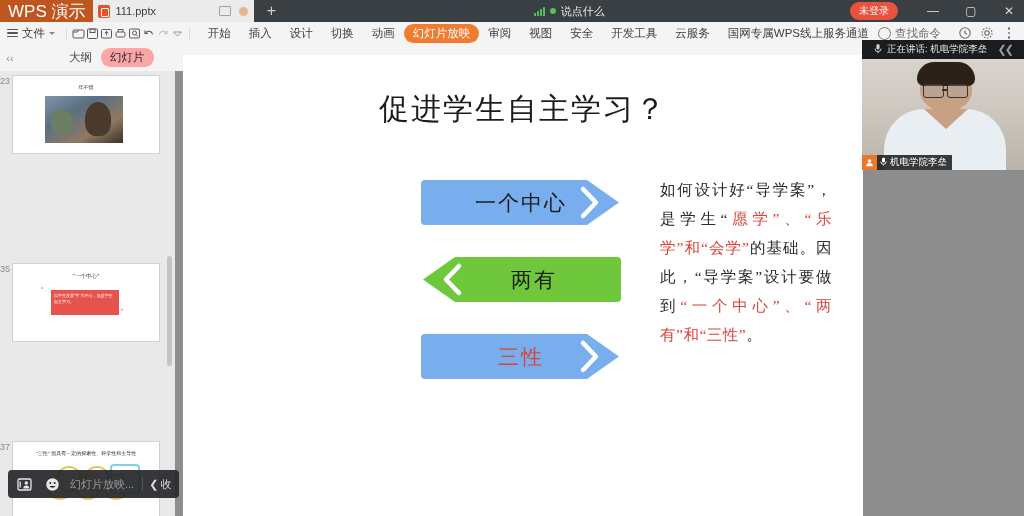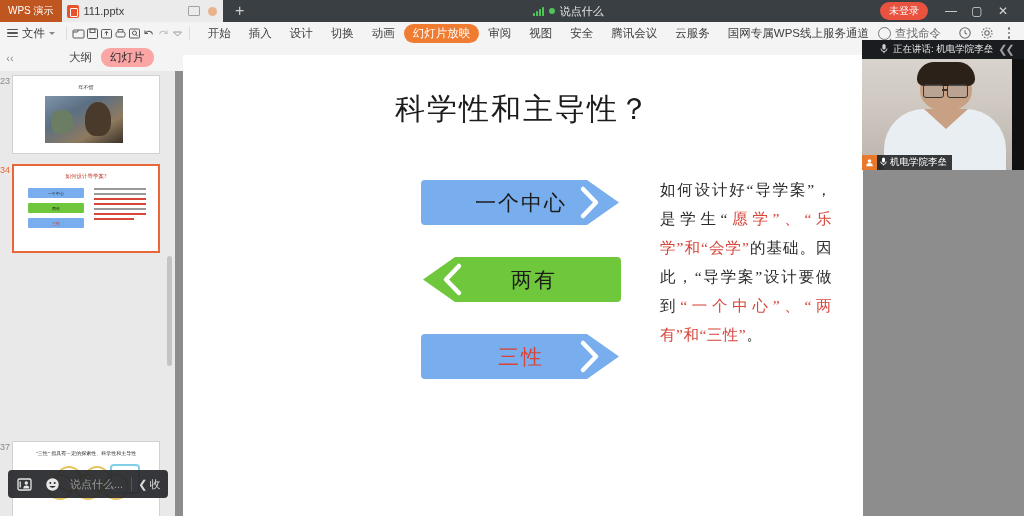--- a/index.html
+++ b/index.html
@@ -6,34 +6,34 @@
   body{
     width:1024px;height:516px;overflow:hidden;
     font-family:"Liberation Sans","DejaVu Sans",sans-serif;
     font-size:12px;color:#333;background:#f2f2f2;
     -webkit-font-smoothing:antialiased;
   }
   #app{position:relative;width:1024px;height:516px;overflow:hidden;}
 
   
   .titlebar{position:absolute;left:0;top:0;width:1024px;height:22px;background:#3a3f44;display:flex;align-items:stretch;}
-  .tb-app{background:#c0561f;color:#fff;font-size:10px;display:flex;align-items:center;padding:0 8px;height:22px;white-space:nowrap;}
+  .tb-app{background:#c0561f;color:#fff;font-size:17px;display:flex;align-items:center;padding:0 8px;height:22px;white-space:nowrap;}
   .tb-tab{background:#ebebeb;color:#3b3b3b;height:22px;display:flex;align-items:center;padding:0 6px 0 5px;gap:5px;min-width:150px;font-size:11px;white-space:nowrap;}
   .pptico{width:12px;height:13px;background:#e8522a;border-radius:2px;display:inline-block;position:relative;flex:none;}
   .pptico:after{content:"";position:absolute;left:3px;top:3px;width:6px;height:7px;border:1.4px solid #fff;border-radius:1px;}
   .tb-tabicons{margin-left:auto;display:flex;align-items:center;gap:8px;padding-left:14px;opacity:.55;}
   .mini-monitor{width:10px;height:8px;border:1.3px solid #666;border-radius:1px;display:block;}
   .mini-dot{width:9px;height:9px;border-radius:50%;background:#e8883f;display:block;}
   .tb-newtab{color:#cfcfcf;width:34px;display:flex;align-items:center;justify-content:center;font-size:16px;height:22px;}
   .tb-center{flex:1;display:flex;align-items:center;justify-content:center;gap:5px;color:#e8e8e8;font-size:11px;white-space:nowrap;}
   .sig{display:inline-flex;align-items:flex-end;gap:1px;height:9px;}
   .sig i{display:block;width:2px;background:#4ec45a;border-radius:.5px;}
   .sig i:nth-child(1){height:3px}.sig i:nth-child(2){height:5px}.sig i:nth-child(3){height:7px}.sig i:nth-child(4){height:9px}
   .grn-dot{width:6px;height:6px;border-radius:50%;background:#4ec45a;display:inline-block;}
-  .tb-right{display:flex;align-items:center;gap:0;padding-right:8px;}
+  .tb-right{display:flex;align-items:center;gap:12px;padding-right:2px;}
   .badge-login{background:#e8523f;color:#fff;font-size:10px;border-radius:9px;padding:2px 9px;white-space:nowrap;margin-right:10px;}
   .wbtn{width:26px;height:22px;display:flex;align-items:center;justify-content:center;color:#d8d8d8;font-size:12px;}
 
   
   .ribbon{position:absolute;left:0;top:22px;width:1024px;height:22px;background:#f4f4f4;border-bottom:1px solid #e2e2e2;display:flex;align-items:center;font-size:11.5px;color:#3d3d3d;}
   .rb-file{display:flex;align-items:center;gap:4px;padding:0 6px 0 7px;height:22px;white-space:nowrap;}
   .hamb{display:inline-flex;flex-direction:column;justify-content:center;gap:2px;width:11px;}
   .hamb b{display:block;height:1.3px;background:#555;border-radius:1px;}
   .caret{width:0;height:0;border-left:3px solid transparent;border-right:3px solid transparent;border-top:3.5px solid #888;display:inline-block;}
   .rb-vsep{width:1px;height:13px;background:#dcdcdc;margin:0 5px;}
@@ -74,22 +74,22 @@
   .arrowbox{position:relative;height:49px;margin-bottom:28px;display:flex;align-items:center;justify-content:center;}
   .arrowbox svg{position:absolute;left:0;top:0;width:208px;height:49px;}
   .arrowbox span{position:relative;font-family:"Liberation Serif","DejaVu Serif",serif;font-size:21px;letter-spacing:2px;color:#1c1c1c;z-index:2;}
   .arrowbox.rtl span{margin-left:26px;}
   .arrowbox.red span{color:#d94437;}
   .body-text{position:absolute;left:477px;top:120px;width:172px;font-family:"Liberation Serif","DejaVu Serif",serif;font-size:15.5px;line-height:29px;color:#2b2b2b;text-align:justify;letter-spacing:.5px;}
   .body-text .hl{color:#d7453b;}
 
   
   .video{position:absolute;right:0;top:40px;width:162px;height:130px;background:#111;overflow:hidden;}
-  .v-top{position:absolute;left:0;top:0;width:162px;height:19px;background:rgba(28,30,33,.9);display:flex;align-items:center;gap:5px;padding:0 18px;box-sizing:border-box;color:#e6e6e6;font-size:9.5px;white-space:nowrap;}
-  .v-feed{position:absolute;left:0;top:19px;width:150px;height:111px;background:linear-gradient(180deg,#d8d3cc 0%,#cfc9c2 40%,#b9b3ab 100%);overflow:hidden;}
+  .v-top{position:absolute;left:0;top:0;width:162px;height:19px;background:rgba(28,30,33,.9);display:flex;align-items:center;gap:5px;padding:0 12px;box-sizing:border-box;color:#e6e6e6;font-size:9.5px;white-space:nowrap;}
+  .v-feed{position:absolute;left:0;top:19px;width:162px;height:111px;background:linear-gradient(180deg,#d8d3cc 0%,#cfc9c2 40%,#b9b3ab 100%);overflow:hidden;}
   .head{position:absolute;left:58px;top:8px;width:52px;height:44px;border-radius:50% 50% 46% 46%;background:#c8a184;}
   .hair{position:absolute;left:55px;top:3px;width:58px;height:24px;border-radius:30px 30px 12px 12px;background:#2b2119;}
   .glass{position:absolute;top:25px;width:19px;height:12px;border:1.6px solid #3a332c;border-radius:3px;background:rgba(160,170,180,.3);}
   .glass.l{left:61px}.glass.r{left:85px}
   .glassbridge{position:absolute;left:80px;top:30px;width:6px;height:1.6px;background:#3a332c;}
   .body-shirt{position:absolute;left:22px;top:50px;width:122px;height:64px;background:#e9eef2;border-radius:40px 40px 0 0;}
   .collar{position:absolute;left:62px;top:50px;width:44px;height:20px;background:#c8a184;clip-path:polygon(0 0,100% 0,50% 100%);}
   .v-name{position:absolute;left:0;bottom:0;height:15px;display:flex;align-items:center;gap:3px;background:rgba(22,24,26,.85);padding:0 5px 0 0;color:#fff;font-size:9.5px;white-space:nowrap;}
   .v-av{width:15px;height:15px;background:#e8792c;display:flex;align-items:center;justify-content:center;flex:none;}
   .chev{color:#9aa0a6;margin-left:auto;letter-spacing:-2px;font-size:11px;}
@@ -201,21 +201,21 @@
     <div class="rb-tabs">
       <span class="rb-tab">开始</span>
       <span class="rb-tab">插入</span>
       <span class="rb-tab">设计</span>
       <span class="rb-tab">切换</span>
       <span class="rb-tab">动画</span>
       <span class="rb-tab active">幻灯片放映</span>
       <span class="rb-tab">审阅</span>
       <span class="rb-tab">视图</span>
       <span class="rb-tab">安全</span>
-      <span class="rb-tab">腾讯会议</span>
+      <span class="rb-tab">开发工具</span>
       <span class="rb-tab">云服务</span>
       <span class="rb-tab">国网专属WPS线上服务通道</span>
     </div>
 
     <div class="rb-right">
       <span class="rb-search">
         <span class="magn"></span>
         <span>查找命令</span>
       </span>
       <span class="ricon">
@@ -254,59 +254,48 @@
       <div class="thumb-num">23</div>
       <div class="thumb-card" style="height:79px;">
         <div class="t-title" style="position:absolute;left:0;right:0;top:8px;font-size:5px;">年不惜</div>
         <div style="position:absolute;left:32px;top:20px;width:78px;height:47px;background:linear-gradient(150deg,#7e94a8 0%,#5b6f83 35%,#8e7a5f 70%,#3b3128 100%);">
           <div style="position:absolute;left:40px;top:6px;width:26px;height:34px;border-radius:50% 50% 40% 40%;background:#4a3a2c;"></div>
           <div style="position:absolute;left:6px;top:14px;width:22px;height:24px;border-radius:40%;background:#6b7d63;"></div>
         </div>
       </div>
     </div>
 
-    <div class="thumb-row" style="top:93px;">
-      <div class="thumb-num" style="color:#e8663a;">34</div>
-      <div class="thumb-card sel" style="height:89px;">
-        <div class="t-title" style="position:absolute;left:0;right:0;top:7px;font-size:5.5px;color:#c0392b;">如何设计导学案?</div>
-        <div style="position:absolute;left:14px;top:22px;width:56px;">
-          <div style="height:10px;margin-bottom:5px;background:#78aeee;border-radius:1px;display:flex;align-items:center;justify-content:center;font-size:4px;color:#1c1c1c;">一个中心</div>
-          <div style="height:10px;margin-bottom:5px;background:#6fc83c;border-radius:1px;display:flex;align-items:center;justify-content:center;font-size:4px;color:#1c1c1c;">两有</div>
-          <div style="height:10px;background:#78aeee;border-radius:1px;display:flex;align-items:center;justify-content:center;font-size:4px;color:#c0392b;">三性</div>
-        </div>
-        <div style="position:absolute;left:80px;top:22px;width:52px;">
-          <div style="height:2px;background:#999;margin-bottom:3px;"></div>
-          <div style="height:2px;background:#999;margin-bottom:3px;"></div>
-          <div style="height:2px;background:#d7453b;margin-bottom:3px;"></div>
-          <div style="height:2px;background:#d7453b;margin-bottom:3px;"></div>
-          <div style="height:2px;background:#999;margin-bottom:3px;"></div>
-          <div style="height:2px;background:#d7453b;margin-bottom:3px;"></div>
-          <div style="height:2px;background:#d7453b;width:40px;"></div>
-        </div>
-      </div>
-    </div>
-
+
+    <div class="thumb-row" style="top:192px;">
+      <div class="thumb-num">35</div>
+      <div class="thumb-card" style="height:79px;">
+        <div class="t-title" style="position:absolute;left:0;right:0;top:9px;font-size:5.5px;">“一个中心”</div>
+        <div style="position:absolute;left:38px;top:26px;width:68px;height:25px;background:#e8524d;color:#fff;font-size:4px;line-height:6px;padding:3px;box-sizing:border-box;">以学生发展“学”为中心，促进学生自主学习。</div>
+        <div style="position:absolute;left:28px;top:22px;color:#e8524d;font-size:7px;">“</div>
+        <div style="position:absolute;left:108px;top:44px;color:#e8524d;font-size:7px;">”</div>
+      </div>
+    </div>
 
 
     <div class="thumb-row" style="top:370px;">
       <div class="thumb-num">37</div>
       <div class="thumb-card" style="height:79px;">
         <div class="t-title" style="position:absolute;left:18px;right:18px;top:8px;font-size:5px;line-height:7px;">“三性” 指具有一定的探索性、科学性和主导性</div>
         <div style="position:absolute;left:34px;top:32px;width:22px;height:22px;border:2px solid #e8c662;border-radius:50%;"></div>
         <div style="position:absolute;left:62px;top:32px;width:22px;height:22px;border:2px solid #e8c662;border-radius:50%;"></div>
         <div style="position:absolute;left:90px;top:32px;width:22px;height:22px;border:2px solid #e8c662;border-radius:50%;"></div>
       </div>
     </div>
 
     <div class="scroll-track"></div>
   </div>
 
   <div class="stage">
     <div class="slide">
-      <div class="slide-title">科学性和主导性？</div>
+      <div class="slide-title">促进学生自主学习？</div>
 
       <div class="arrows">
         <div class="arrowbox">
           <svg viewBox="0 0 208 49" preserveAspectRatio="none">
             <path d="M4 6 q0-4 4-4 H170 l32 22.5 -32 22.5 H8 q-4 0-4-4 Z" fill="#78aeee"></path>
             <path d="M166 11 l13 13.5 -13 13.5" fill="none" stroke="#fff" stroke-width="4.5" stroke-linecap="round" stroke-linejoin="round"></path>
           </svg>
           <span>一个中心</span>
         </div>
         <div class="arrowbox rtl">
@@ -382,21 +371,21 @@
         </svg>
     </span>
     <span class="cb-icon">
       <svg width="15" height="15" viewBox="0 0 15 15">
           <circle cx="7.5" cy="7.5" r="6.2" fill="#e8e8e8"></circle>
           <circle cx="5.3" cy="6" r="1" fill="#26282b"></circle>
           <circle cx="9.7" cy="6" r="1" fill="#26282b"></circle>
           <path d="M4.4 9a3.6 3.6 0 0 0 6.2 0z" fill="#26282b"></path>
         </svg>
     </span>
-    <span class="cb-input">说点什么...</span>
+    <span class="cb-input">幻灯片放映...</span>
     <span class="cb-sep"></span>
     <span class="cb-collapse">
       <span>❮</span>
       <span>收</span>
     </span>
   </div>
 
 </div>
 
 </body></html>

